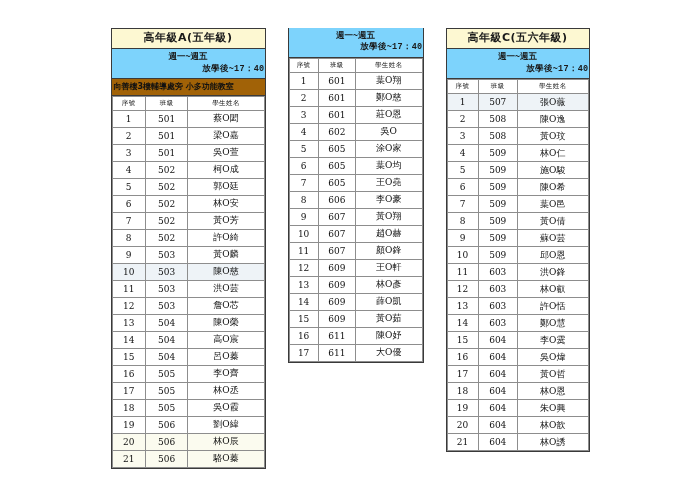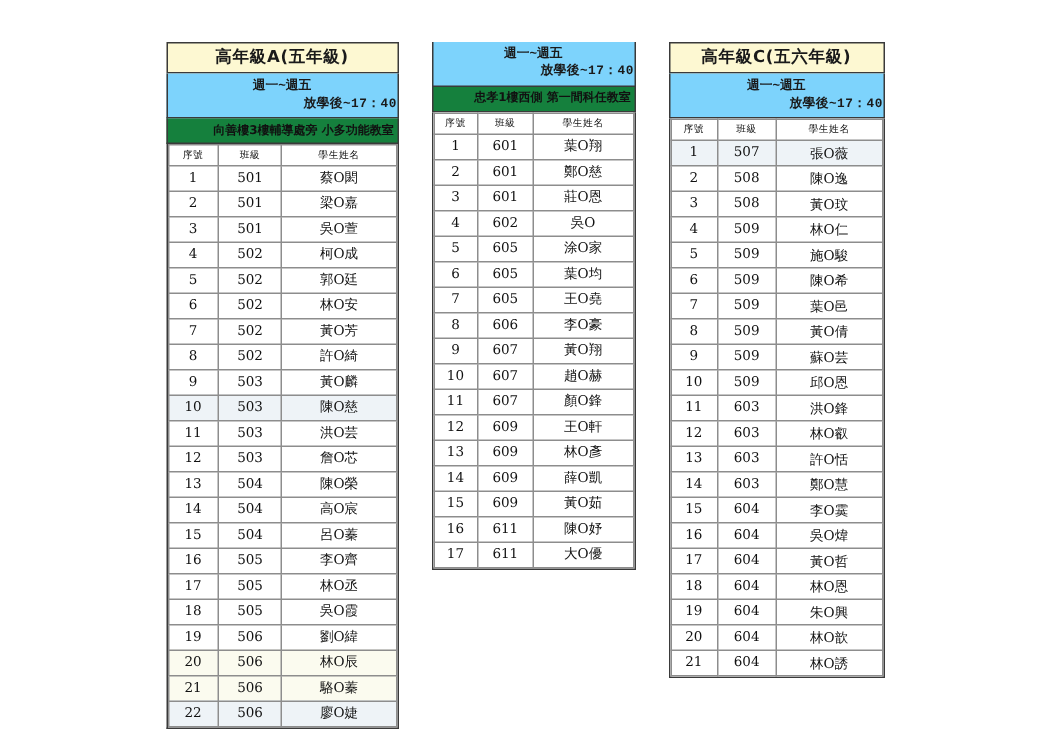--- a/index.html
+++ b/index.html
@@ -67,22 +67,22 @@
   }
   .schedule-bar .line2 {
     letter-spacing: 0.3px;
     text-align: right;
   }
 
   
   .location-bar {
     border: 1.3px solid #3a3a3a;
     border-top: none;
-    background: #15803d;
-    text-align: right;
+    background: #a16207;
+    text-align: left;
     font-size: 8px;
     font-weight: bold;
     color: #111111;
     padding: 3.5px 2px 3.5px 2px;
     line-height: 1.1;
     box-sizing: border-box;
     white-space: nowrap;
   }
 
   
@@ -263,36 +263,30 @@
             <tr class="tint-cream">
               <td class="col-seq">20</td>
               <td class="col-class">506</td>
               <td class="col-name">林O辰</td>
             </tr>
             <tr class="tint-cream">
               <td class="col-seq">21</td>
               <td class="col-class">506</td>
               <td class="col-name">駱O蓁</td>
             </tr>
-            <tr class="tint-blue">
-              <td class="col-seq">22</td>
-              <td class="col-class">506</td>
-              <td class="col-name">廖O婕</td>
-            </tr>
           </tbody>
       </table>
     </div>
   </div>
 
   <div class="panel panel-b">
     <div class="schedule-bar">
       <div class="line1">週一~週五</div>
       <div class="line2">放學後~17：40</div>
     </div>
-    <div class="location-bar">忠孝1樓西側 第一間科任教室</div>
     <div class="roster-wrap">
       <table class="roster">
         <colgroup>
             <col class="c-seq">
             <col class="c-class">
             <col class="c-name">
           </colgroup>
         <thead>
           <tr>
             <th>序號</th>

